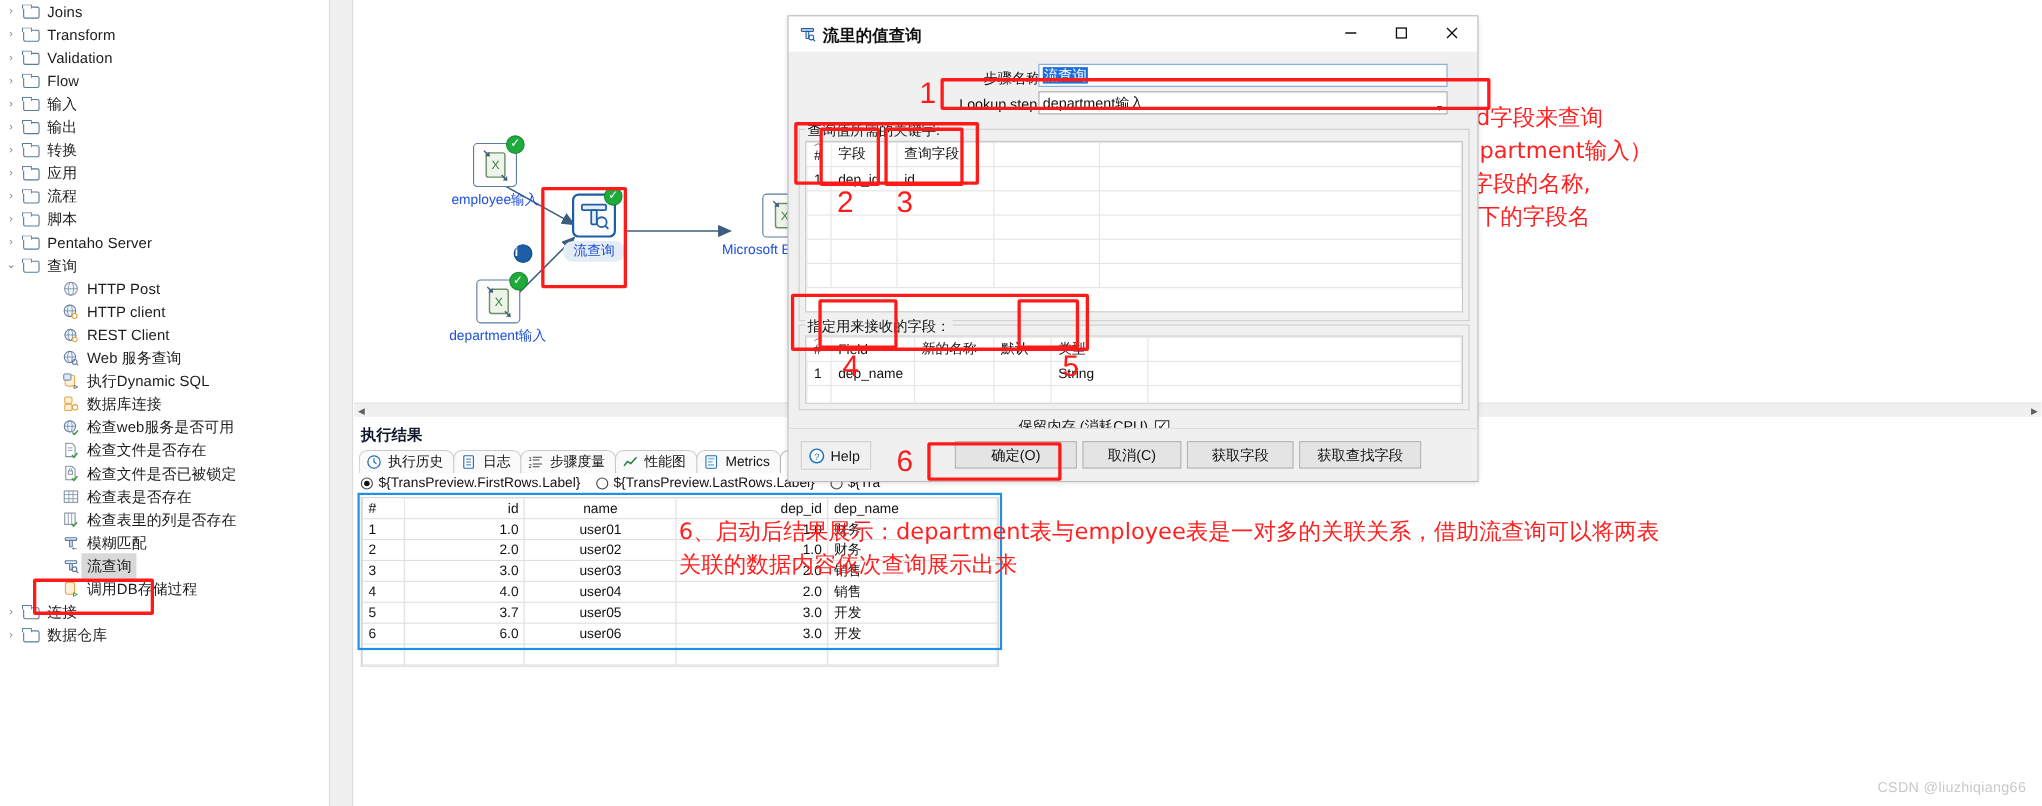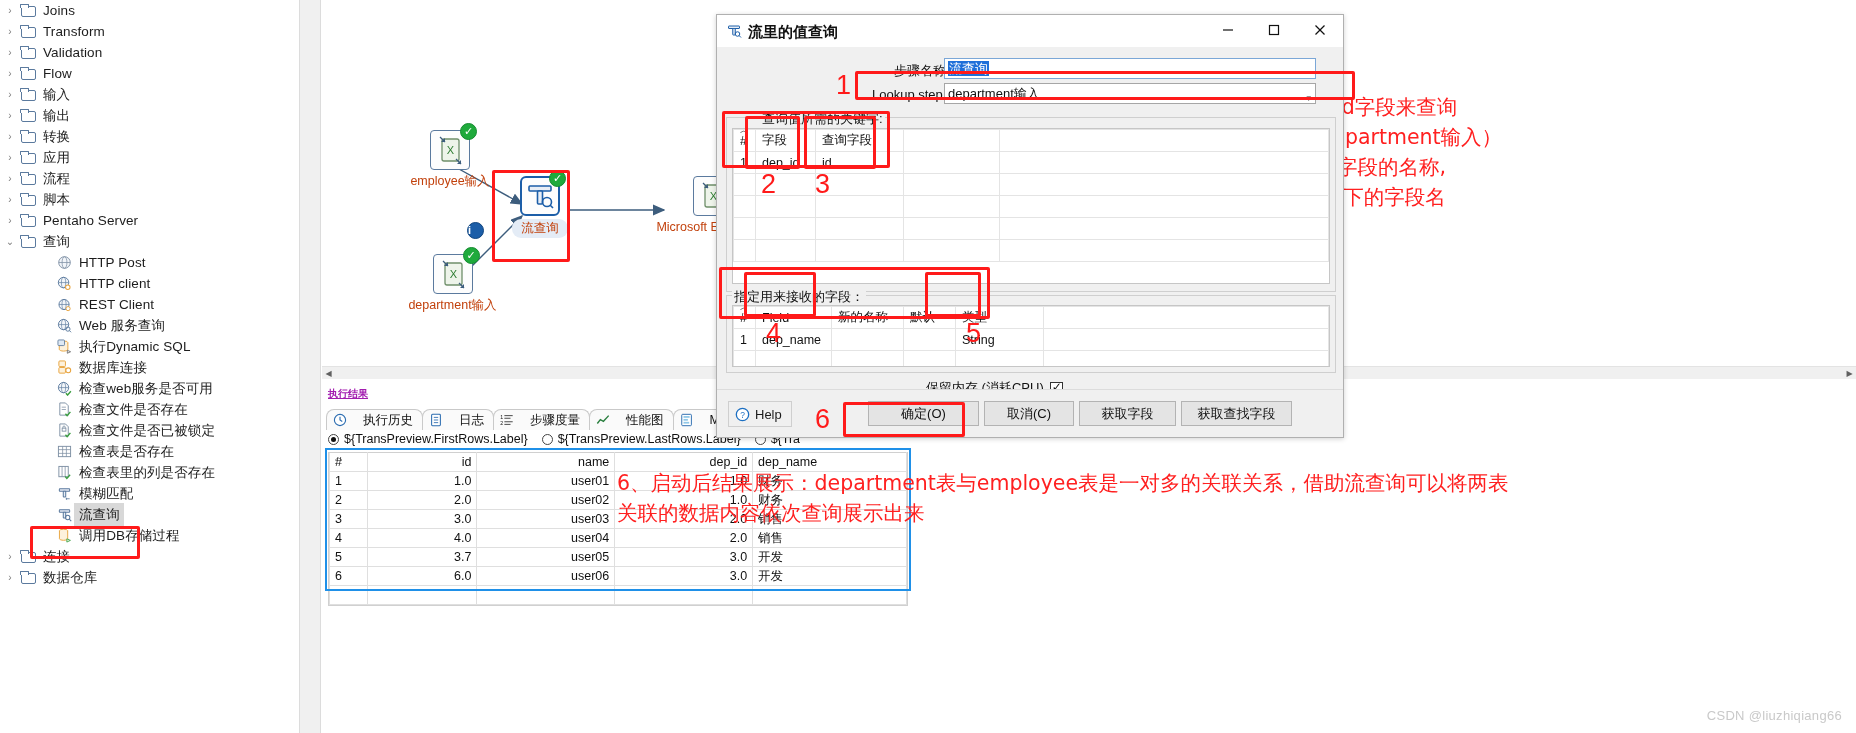--- a/index.html
+++ b/index.html
@@ -53,21 +53,21 @@
     position:absolute; left:322px; top:0; right:0; height:366px;
     background:#ffffff;
   }
   #canvas-inner { position:absolute; inset:0; }
 
   .node { position:absolute; text-align:center; }
   .node-box {
     width:40px; height:40px; margin:0 auto; position:relative;
     border:1.6px solid #5b7a9e; border-radius:4px; background:#fdfdfd;
   }
-  .node-label { margin-top:3px; font-size:12.5px; color:#c2410c; white-space:nowrap; }
+  .node-label { margin-top:3px; font-size:12.5px; color:#1d4ed8; white-space:nowrap; }
   .ok-badge {
     position:absolute; right:-8px; top:-8px; width:17px; height:17px; border-radius:50%;
     background:#1faa3c; border:1px solid #148b2f; color:#fff; font-size:11px; line-height:15px; font-weight:bold;
   }
   .info-badge{
     position:absolute; width:17px;height:17px;border-radius:50%;
     background:#1c5ea8;border:1px solid #10457f;color:#fff;font-size:11px;line-height:15px;font-weight:bold;
   }
   .sel-node .node-box { border:2.5px solid #1c5ea8; border-radius:6px; }
   .sel-node .node-label { background:#e4ecf6; border-radius:9px; padding:1px 9px; display:inline-block; }
@@ -81,24 +81,24 @@
     font-family:"DejaVu Sans","Liberation Sans",sans-serif; white-space:nowrap;
   }
 
   
   #canvas-hscroll { position:absolute; left:322px; top:366px; right:0; height:13px; background:#f0f0f0; border-top:1px solid #e3e3e3; }
   #canvas-hscroll .arrowl, #canvas-hscroll .arrowr { position:absolute; top:0; width:13px; height:13px; font-size:8px; line-height:13px; text-align:center; color:#606060; }
   #canvas-hscroll .arrowl { left:0; } #canvas-hscroll .arrowr { right:0; }
 
   
   #results { position:absolute; left:322px; top:380px; right:0; bottom:0; background:#ffffff; }
-  #results-title { position:absolute; left:6px; top:7px; font-size:10px; font-weight:bold; color:#a21caf;text-decoration:underline; }
+  #results-title { position:absolute; left:6px; top:7px; font-size:14px; font-weight:bold; color:#0f172a; }
   #tabs { position:absolute; left:4px; top:28px; height:22px; display:flex; align-items:flex-end; }
   .tab {
-    display:flex; align-items:center; gap:16px; height:21px; padding:0 9px 0 6px;
+    display:flex; align-items:center; gap:6px; height:21px; padding:0 9px 0 6px;
     font-size:12.5px; color:#111; border:1px solid #c9c9c9; border-bottom:none;
     border-radius:8px 8px 0 0; background:#fafafa; margin-right:-1px; white-space:nowrap;
   }
   .tab.active { background:#ffffff; border-color:#b5b5b5; }
   .tab-ico { width:14px; height:14px; flex:0 0 14px; }
 
   #radios { position:absolute; left:6px; top:52px; display:flex; align-items:center; gap:0px; font-size:12.5px; color:#111; white-space:nowrap; }
   .rad-item { display:flex; align-items:center; margin-right:14px; }
   .radio { width:11px; height:11px; border-radius:50%; border:1.4px solid #444; margin-right:5px; position:relative; background:#fff; flex:0 0 11px; }
   .radio.on:after { content:""; position:absolute; left:2px; top:2px; width:5px; height:5px; border-radius:50%; background:#111; }
@@ -106,21 +106,21 @@
   
   #grid { position:absolute; left:6px; top:72px; width:580px; border:1px solid #d0d0d0; border-top:none; background:#fff; }
   #grid table { border-collapse:collapse; width:100%; font-size:12.5px; }
   #grid th, #grid td {
     border:1px solid #dfdfdf; height:19px; padding:0 5px; font-weight:normal; color:#111;
     background:#fff;
   }
   #grid thead th { background:#fff; border-top:1px solid #d0d0d0; }
   #grid .c-hash { width:24px; text-align:left; }
   #grid .c-id { width:68px; text-align:right; }
-  #grid .c-name { width:86px; text-align:right; }
+  #grid .c-name { width:86px; text-align:center; }
   #grid .c-depid { width:86px; text-align:right; }
   #grid .c-depname { width:96px; text-align:left; }
   .hash-head { position:relative; }
   .hash-head .caret { position:absolute; left:5px; top:-1px; font-size:8px; color:#333; }
 
   #grid-outline { position:absolute; left:3px; top:68px; width:586px; height:143px; border:2.5px solid #1f90e8; pointer-events:none; }
 
   
   #dialog {
     position:absolute; left:716px; top:14px; width:628px; height:424px;
@@ -745,21 +745,21 @@
         <span class="sel-text">流查询</span>
       </div>
 
       <div class="lbl" style="left:155px; top:40px;">Lookup step</div>
       <div class="combo" style="left:227px; top:36px; width:372px;">
         <span>department输入</span>
         <span class="arrow">▾</span>
       </div>
 
       <div class="group" style="left:9px; top:70px; width:610px; height:175px;"></div>
-      <div class="group-title" style="left:15px; top:63px;margin-left:28px;">查询值所需的关键字:</div>
+      <div class="group-title" style="left:15px; top:63px;">查询值所需的关键字:</div>
 
       <div class="dgrid" style="left:15px; top:81px; width:598px; height:156px;">
         <table>
           <thead>
             <tr>
               <th class="rownum hash-head">
                 <span style="position:relative;">
                   <span style="position:absolute;left:0;top:-9px;font-size:8px;">︿</span>
                   <span>#</span>
                 </span>

